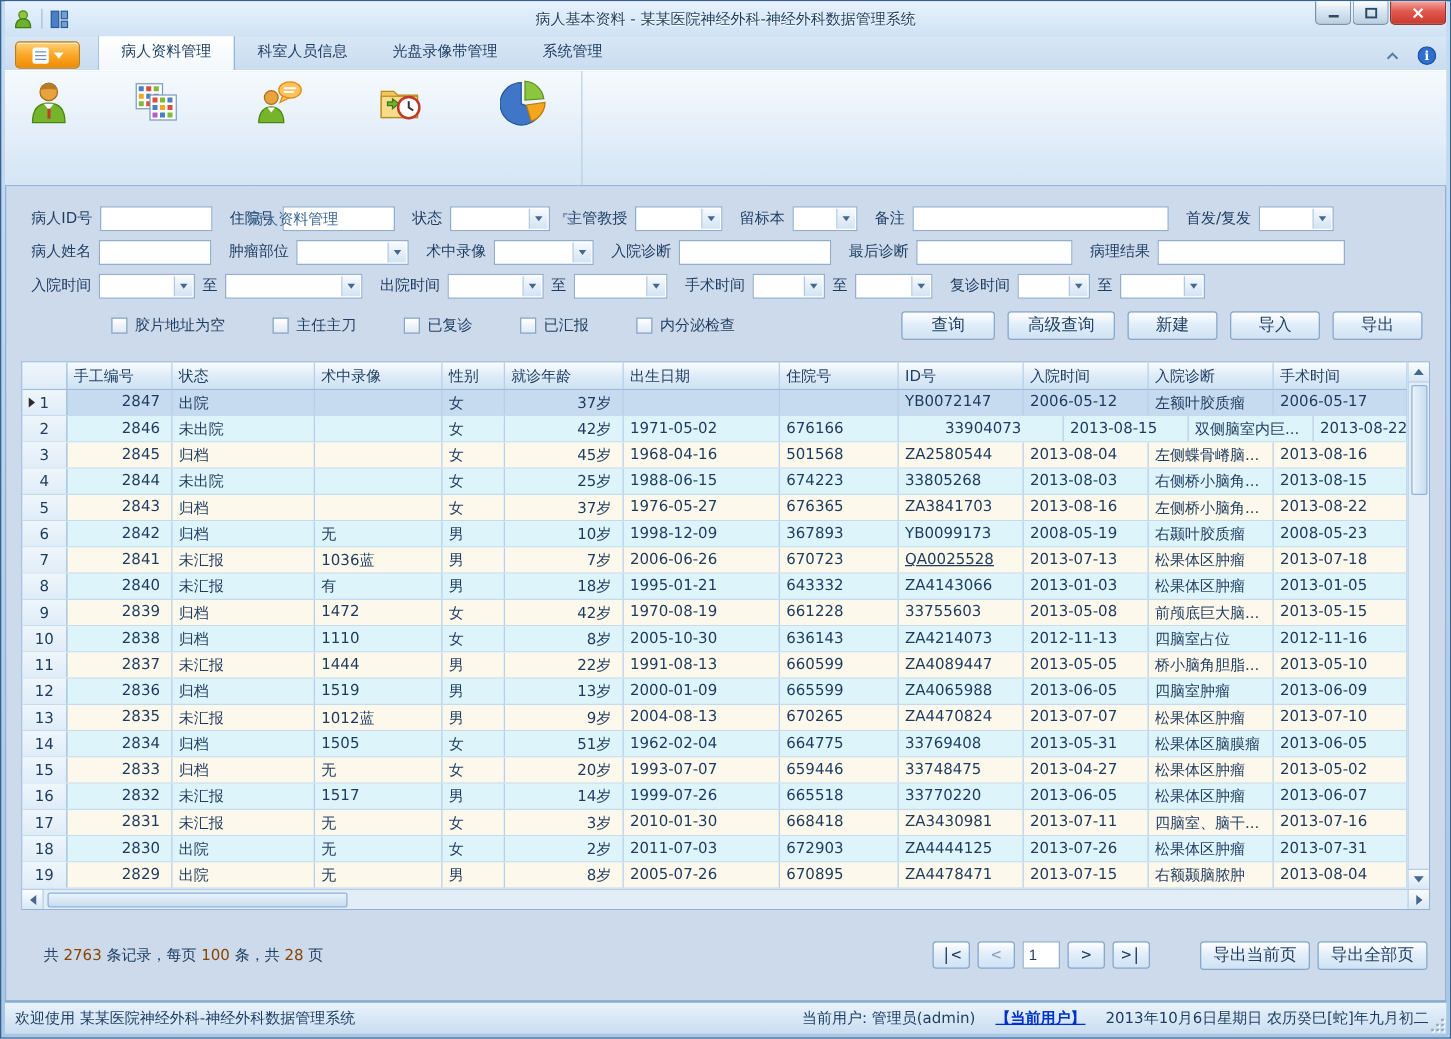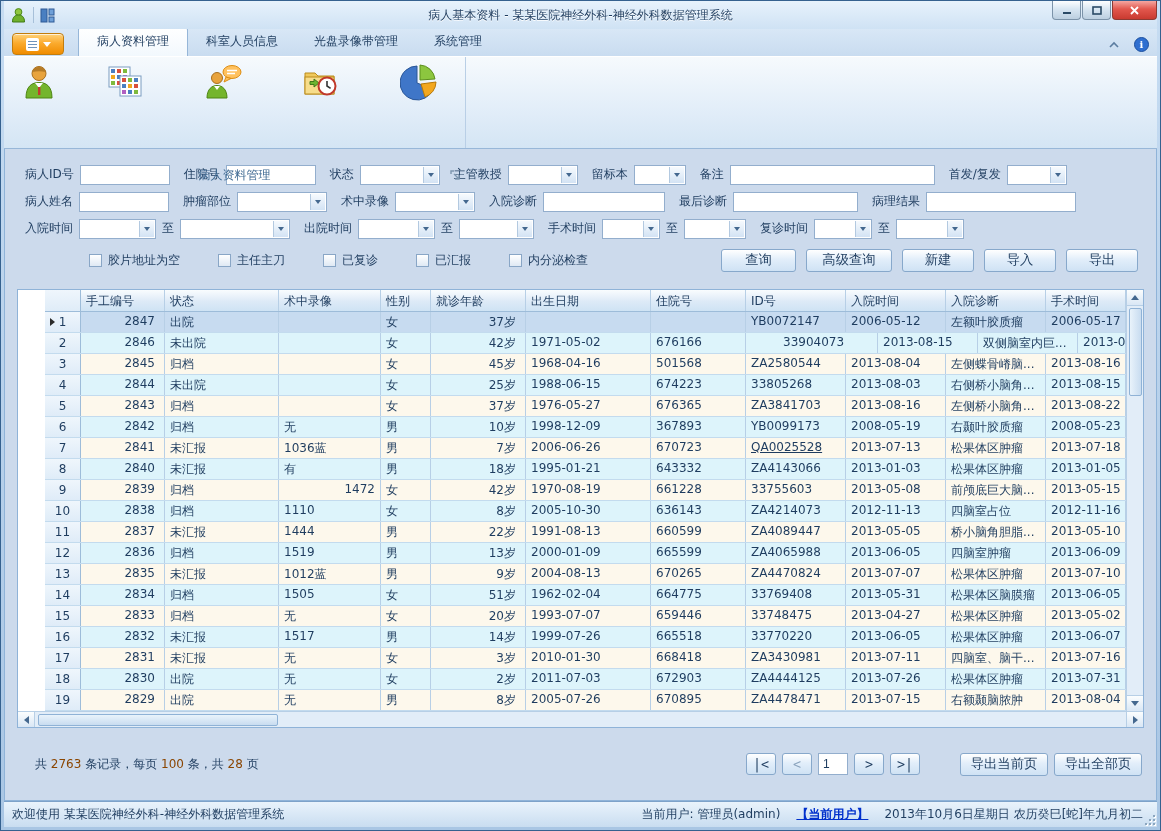--- a/index.html
+++ b/index.html
@@ -69,21 +69,21 @@
   .cbrow { display:flex; align-items:center; height:36px; padding-left:64px; }
   .cbitem { display:flex; align-items:center; margin-right:38px; }
   .cbx { width:13px; height:13px; border:1px solid #89a6c6; background:linear-gradient(#ffffff,#dfe9f4); margin-right:6px; }
   .btnbar { margin-left:auto; display:flex; gap:10px; padding-right:4px; }
   .btn { height:23px; border:1px solid #87a8cb; border-radius:3px; color:#1e3c5f;
     background:linear-gradient(#ffffff,#e2eefa 45%,#cfe2f4); display:flex; align-items:center; justify-content:center; }
 
   
   .grid { height:439px; margin:0 12px; border:1px solid #8fb3d8; background:#fff; display:flex; flex-direction:column; }
   .grid-main { flex:1; display:flex; overflow:hidden; }
-  .grid-cols { flex:1; display:flex; flex-direction:column; overflow:hidden;padding-left:27px; }
+  .grid-cols { flex:1; display:flex; flex-direction:column; overflow:hidden; }
   .ghead { display:flex; height:22px; background:linear-gradient(#f9fcfe,#ddeaf7 55%,#cfe3f4); border-bottom:1px solid #9dbcd9; }
   .gcell { padding:3px 5px; border-right:1px solid #b7cfe6; overflow:hidden; white-space:nowrap; flex:0 0 auto; }
   .grow { display:flex; height:21px; border-bottom:1px solid #c3dbee; }
   .grow .gcell { padding:2px 5px; }
   .grow.cream { background:#fdf8ec; }
   .grow.cyan  { background:#ddf4fb; }
   .grow.selected { background:#c7dbf0; }
   .sel-cell { background:linear-gradient(#eff6fc,#dfecf8); border-right:1px solid #9dbcd9; display:flex; align-items:center; justify-content:center; position:relative; }
   .row-arrow { position:absolute; left:5px; width:0; height:0; border-top:4px solid transparent; border-bottom:4px solid transparent; border-left:5px solid #2b2b2b; }
   .al-r { text-align:right; padding-right:9px !important; }
@@ -556,21 +556,21 @@
                 <div class="gcell" style="width: 95px;">643332</div>
                 <div class="gcell" style="width: 100px;">ZA4143066</div>
                 <div class="gcell" style="width: 100px;">2013-01-03</div>
                 <div class="gcell" style="width: 100px;">松果体区肿瘤</div>
                 <div class="gcell" style="flex: 1 1 0%;">2013-01-05</div>
               </div>
               <div class="grow cream">
                 <div class="gcell sel-cell" style="width: 36px;">9</div>
                 <div class="gcell al-r" style="width: 84px;">2839</div>
                 <div class="gcell" style="width: 114px;">归档</div>
-                <div class="gcell" style="width: 102px; text-align: right;">1472</div>
+                <div class="gcell" style="width: 102px;">1472</div>
                 <div class="gcell" style="width: 50px;">女</div>
                 <div class="gcell al-r" style="width: 95px;">42岁</div>
                 <div class="gcell" style="width: 125px;">1970-08-19</div>
                 <div class="gcell" style="width: 95px;">661228</div>
                 <div class="gcell" style="width: 100px;">33755603</div>
                 <div class="gcell" style="width: 100px;">2013-05-08</div>
                 <div class="gcell" style="width: 100px;">前颅底巨大脑...</div>
                 <div class="gcell" style="flex: 1 1 0%;">2013-05-15</div>
               </div>
               <div class="grow cyan">

